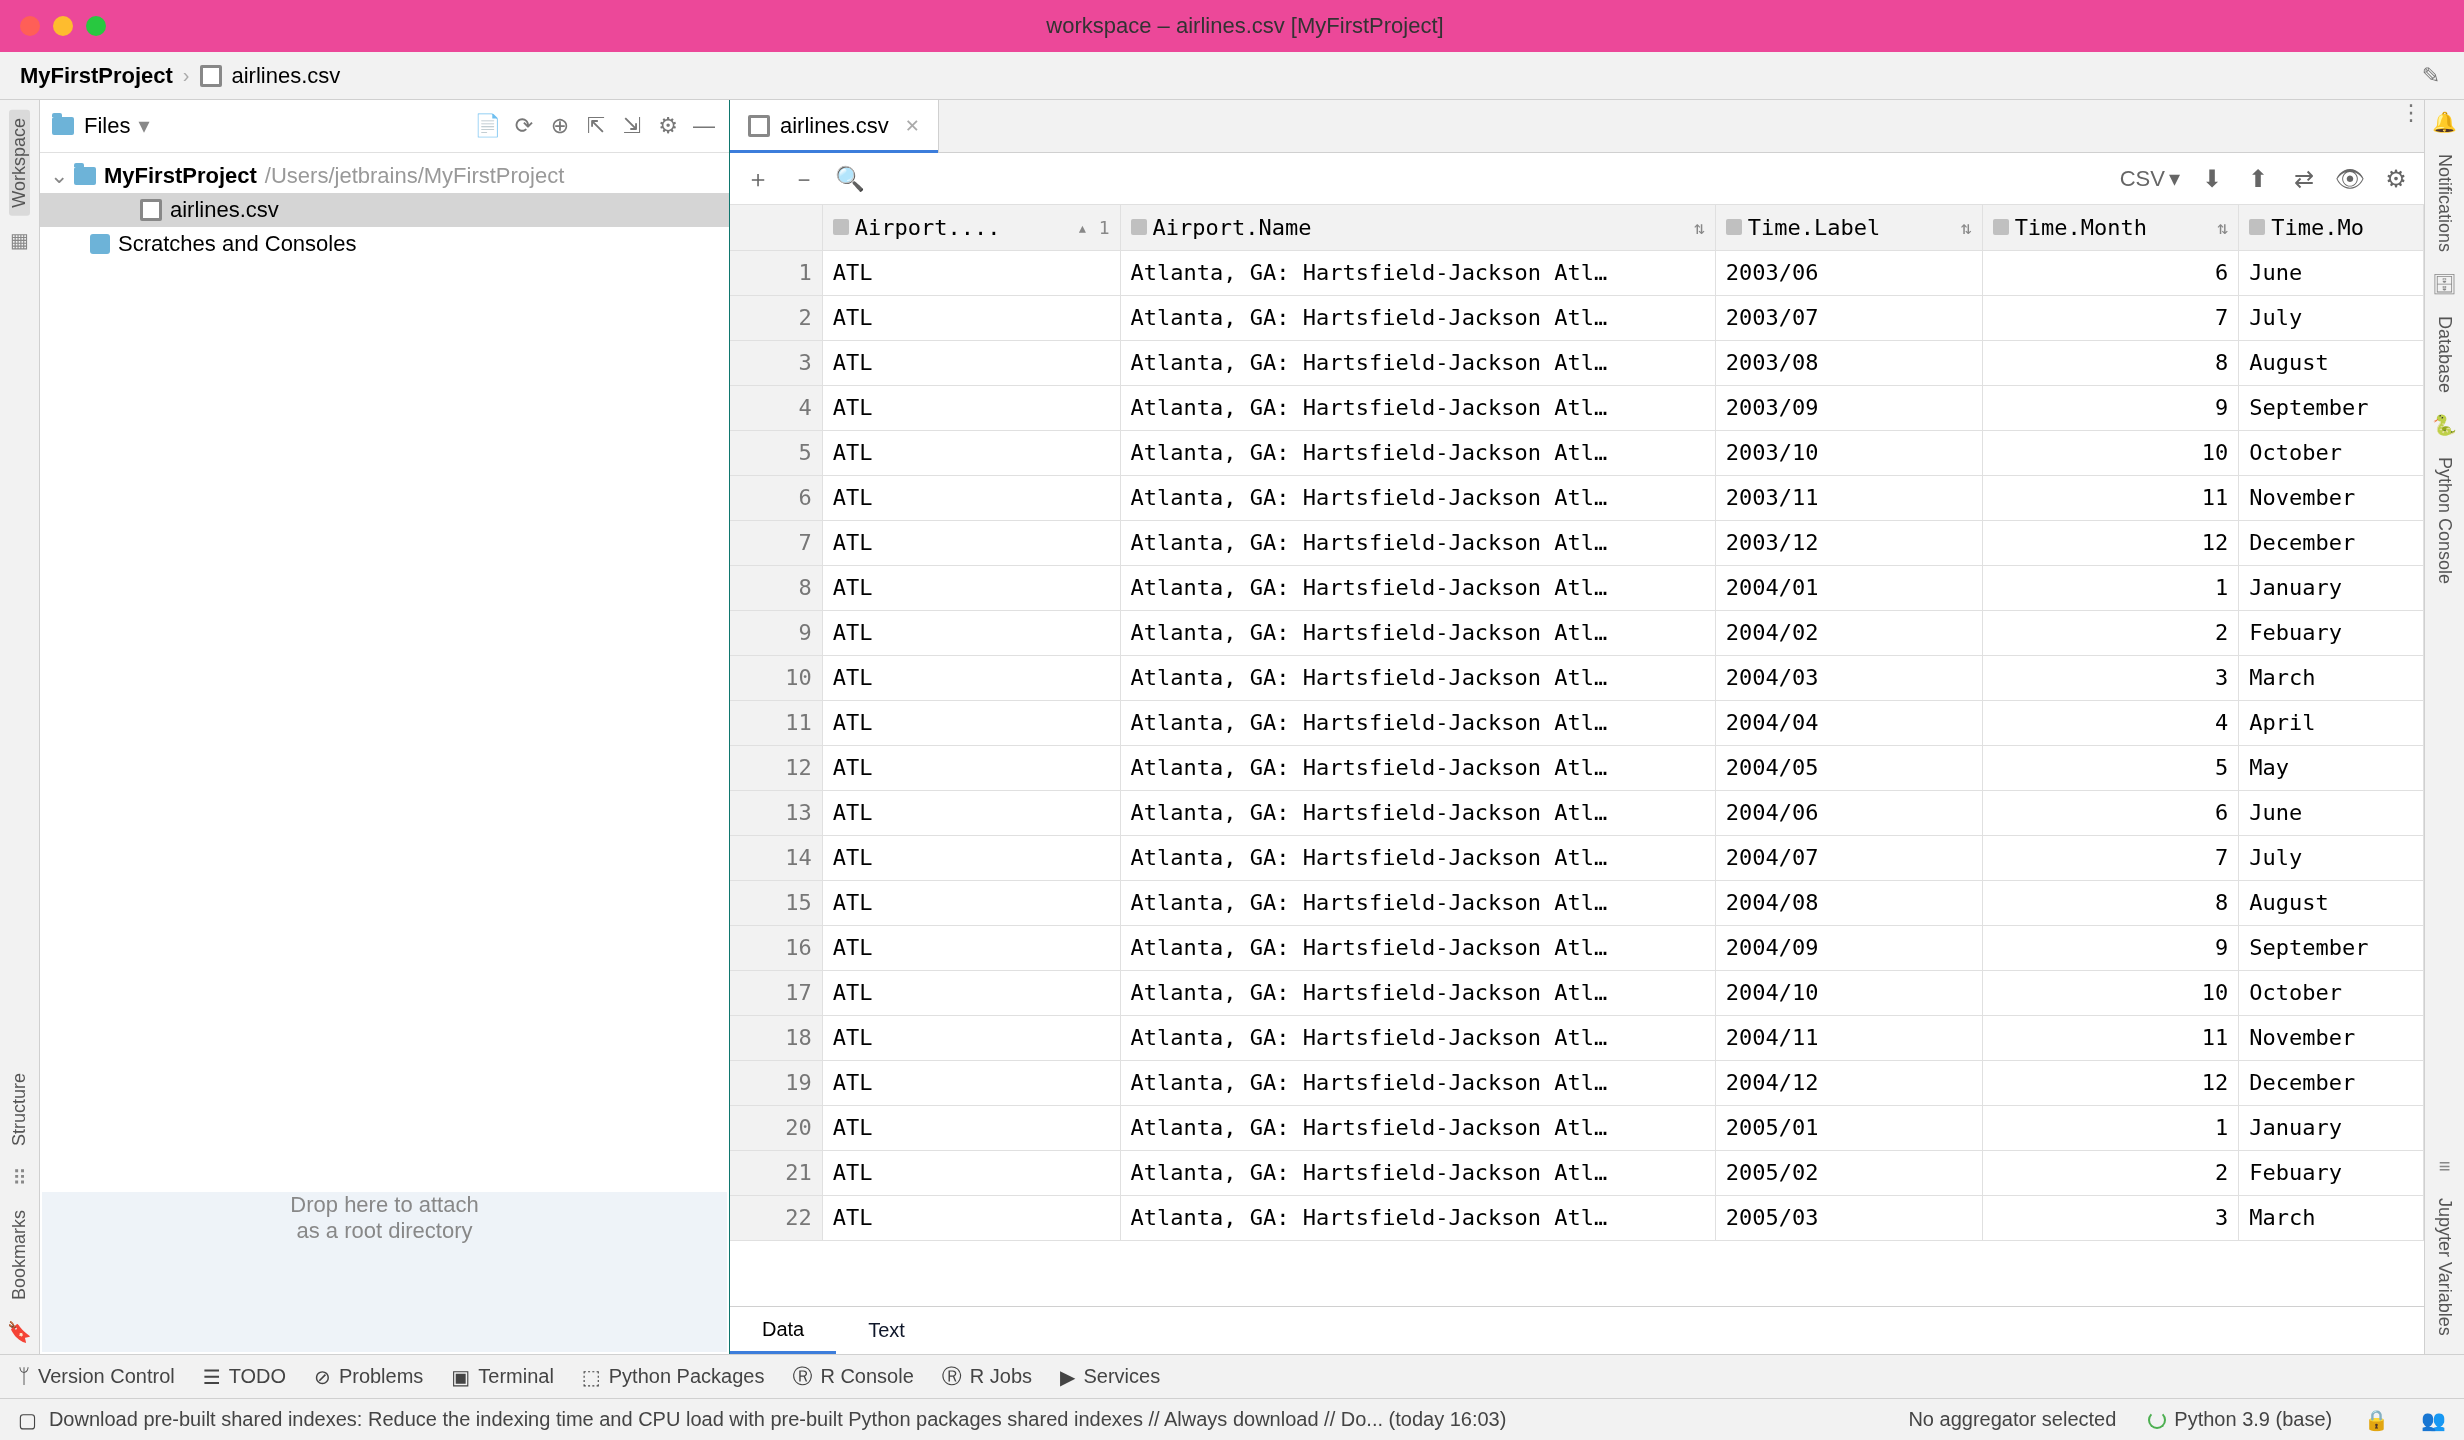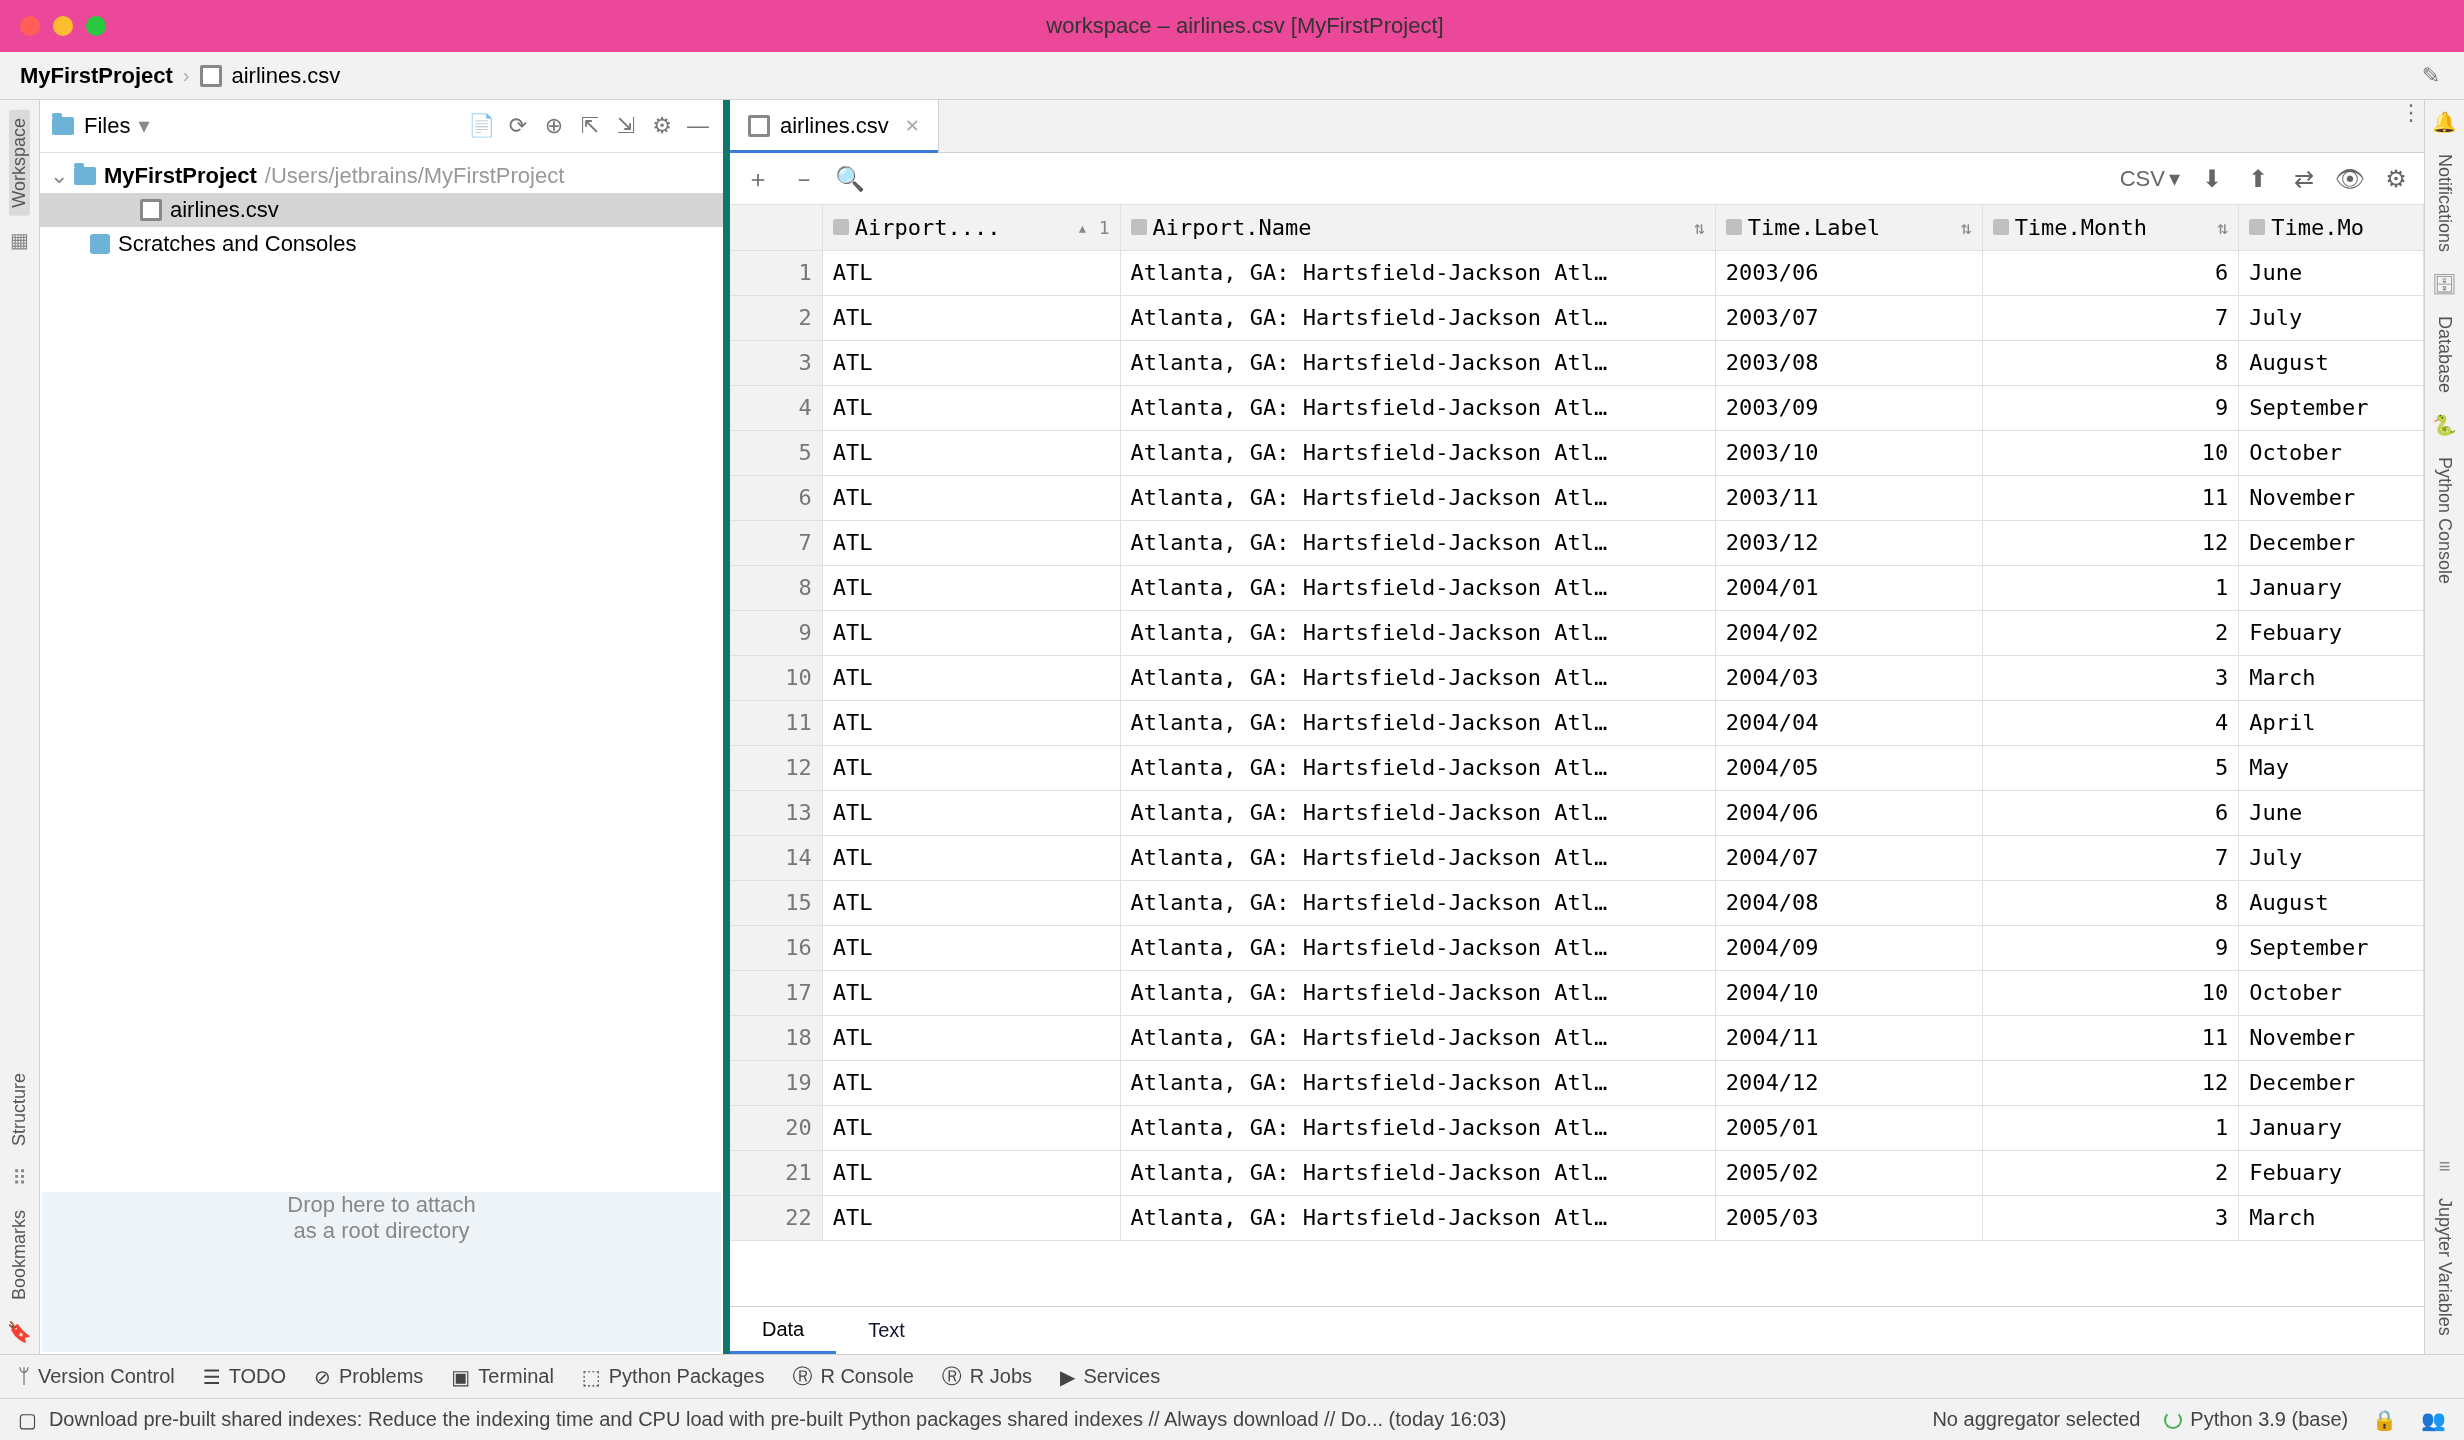--- a/index.html
+++ b/index.html
@@ -120,21 +120,21 @@
     .strip-label-r {
       writing-mode: vertical-rl;
       font-size: 18px;
       color: #555;
       padding: 8px 0;
     }
     
     .project-panel {
       width: 690px;
       background: #fff;
-      border-right: 7px solid #0f766e;
+      border-right: 1px solid #0f766e;
       display: flex;
       flex-direction: column;
     }
     .project-header {
       height: 53px;
       display: flex;
       align-items: center;
       padding: 0 12px;
       gap: 10px;
       border-bottom: 1px solid #e0e0e0;
@@ -337,21 +337,21 @@
       border-top: 1px solid #d0d0d0;
       background: #f2f2f2;
       display: flex;
       align-items: center;
       padding: 0 18px;
       font-size: 20px;
       color: #444;
       gap: 24px;
     }
     .status-left { flex: 1; display:flex;align-items:center;gap:12px;}
-    .status-right { display:flex;align-items:center;gap:24px;}
+    .status-right { display:flex;align-items:center;gap:32px;}
     .spinner {
       width: 18px;height:18px;border:2px solid #4caf50;border-top-color:transparent;border-radius:50%;
       display:inline-block;
     }
     .strip-icon {
       width: 24px; height: 24px;
       color: #888;
       font-size: 20px;
       display:inline-flex;align-items:center;justify-content:center;
     }

